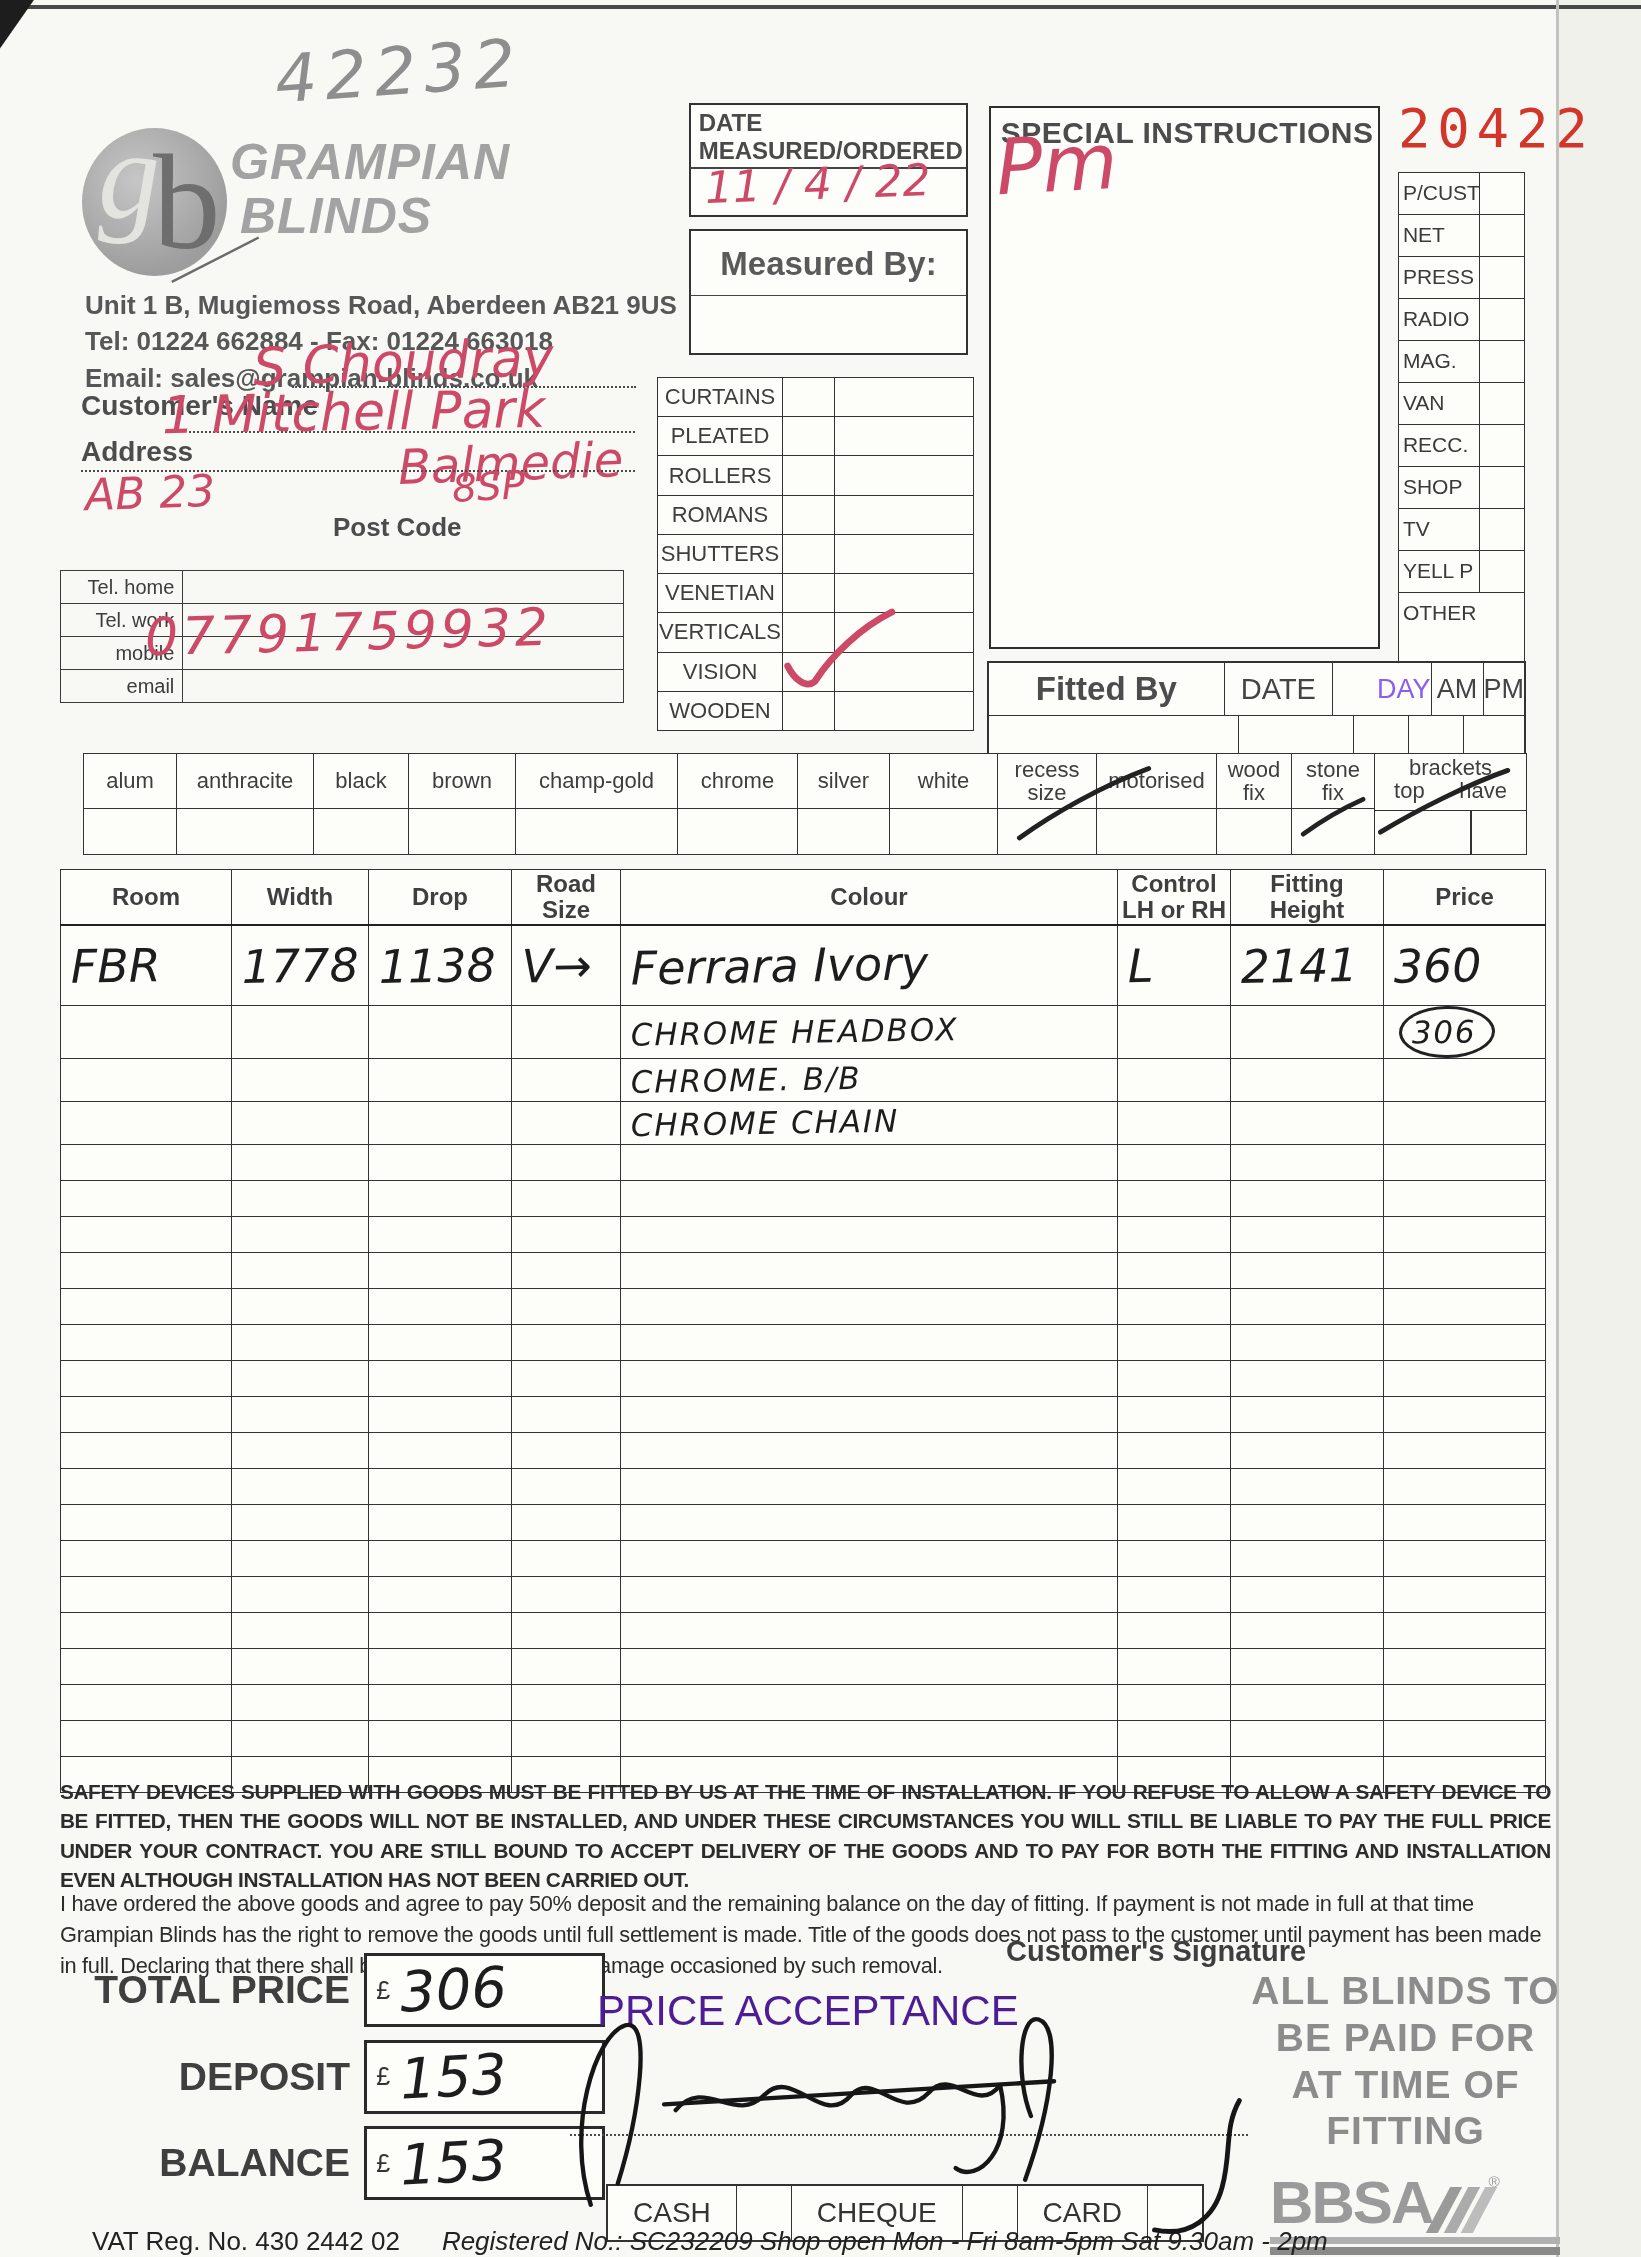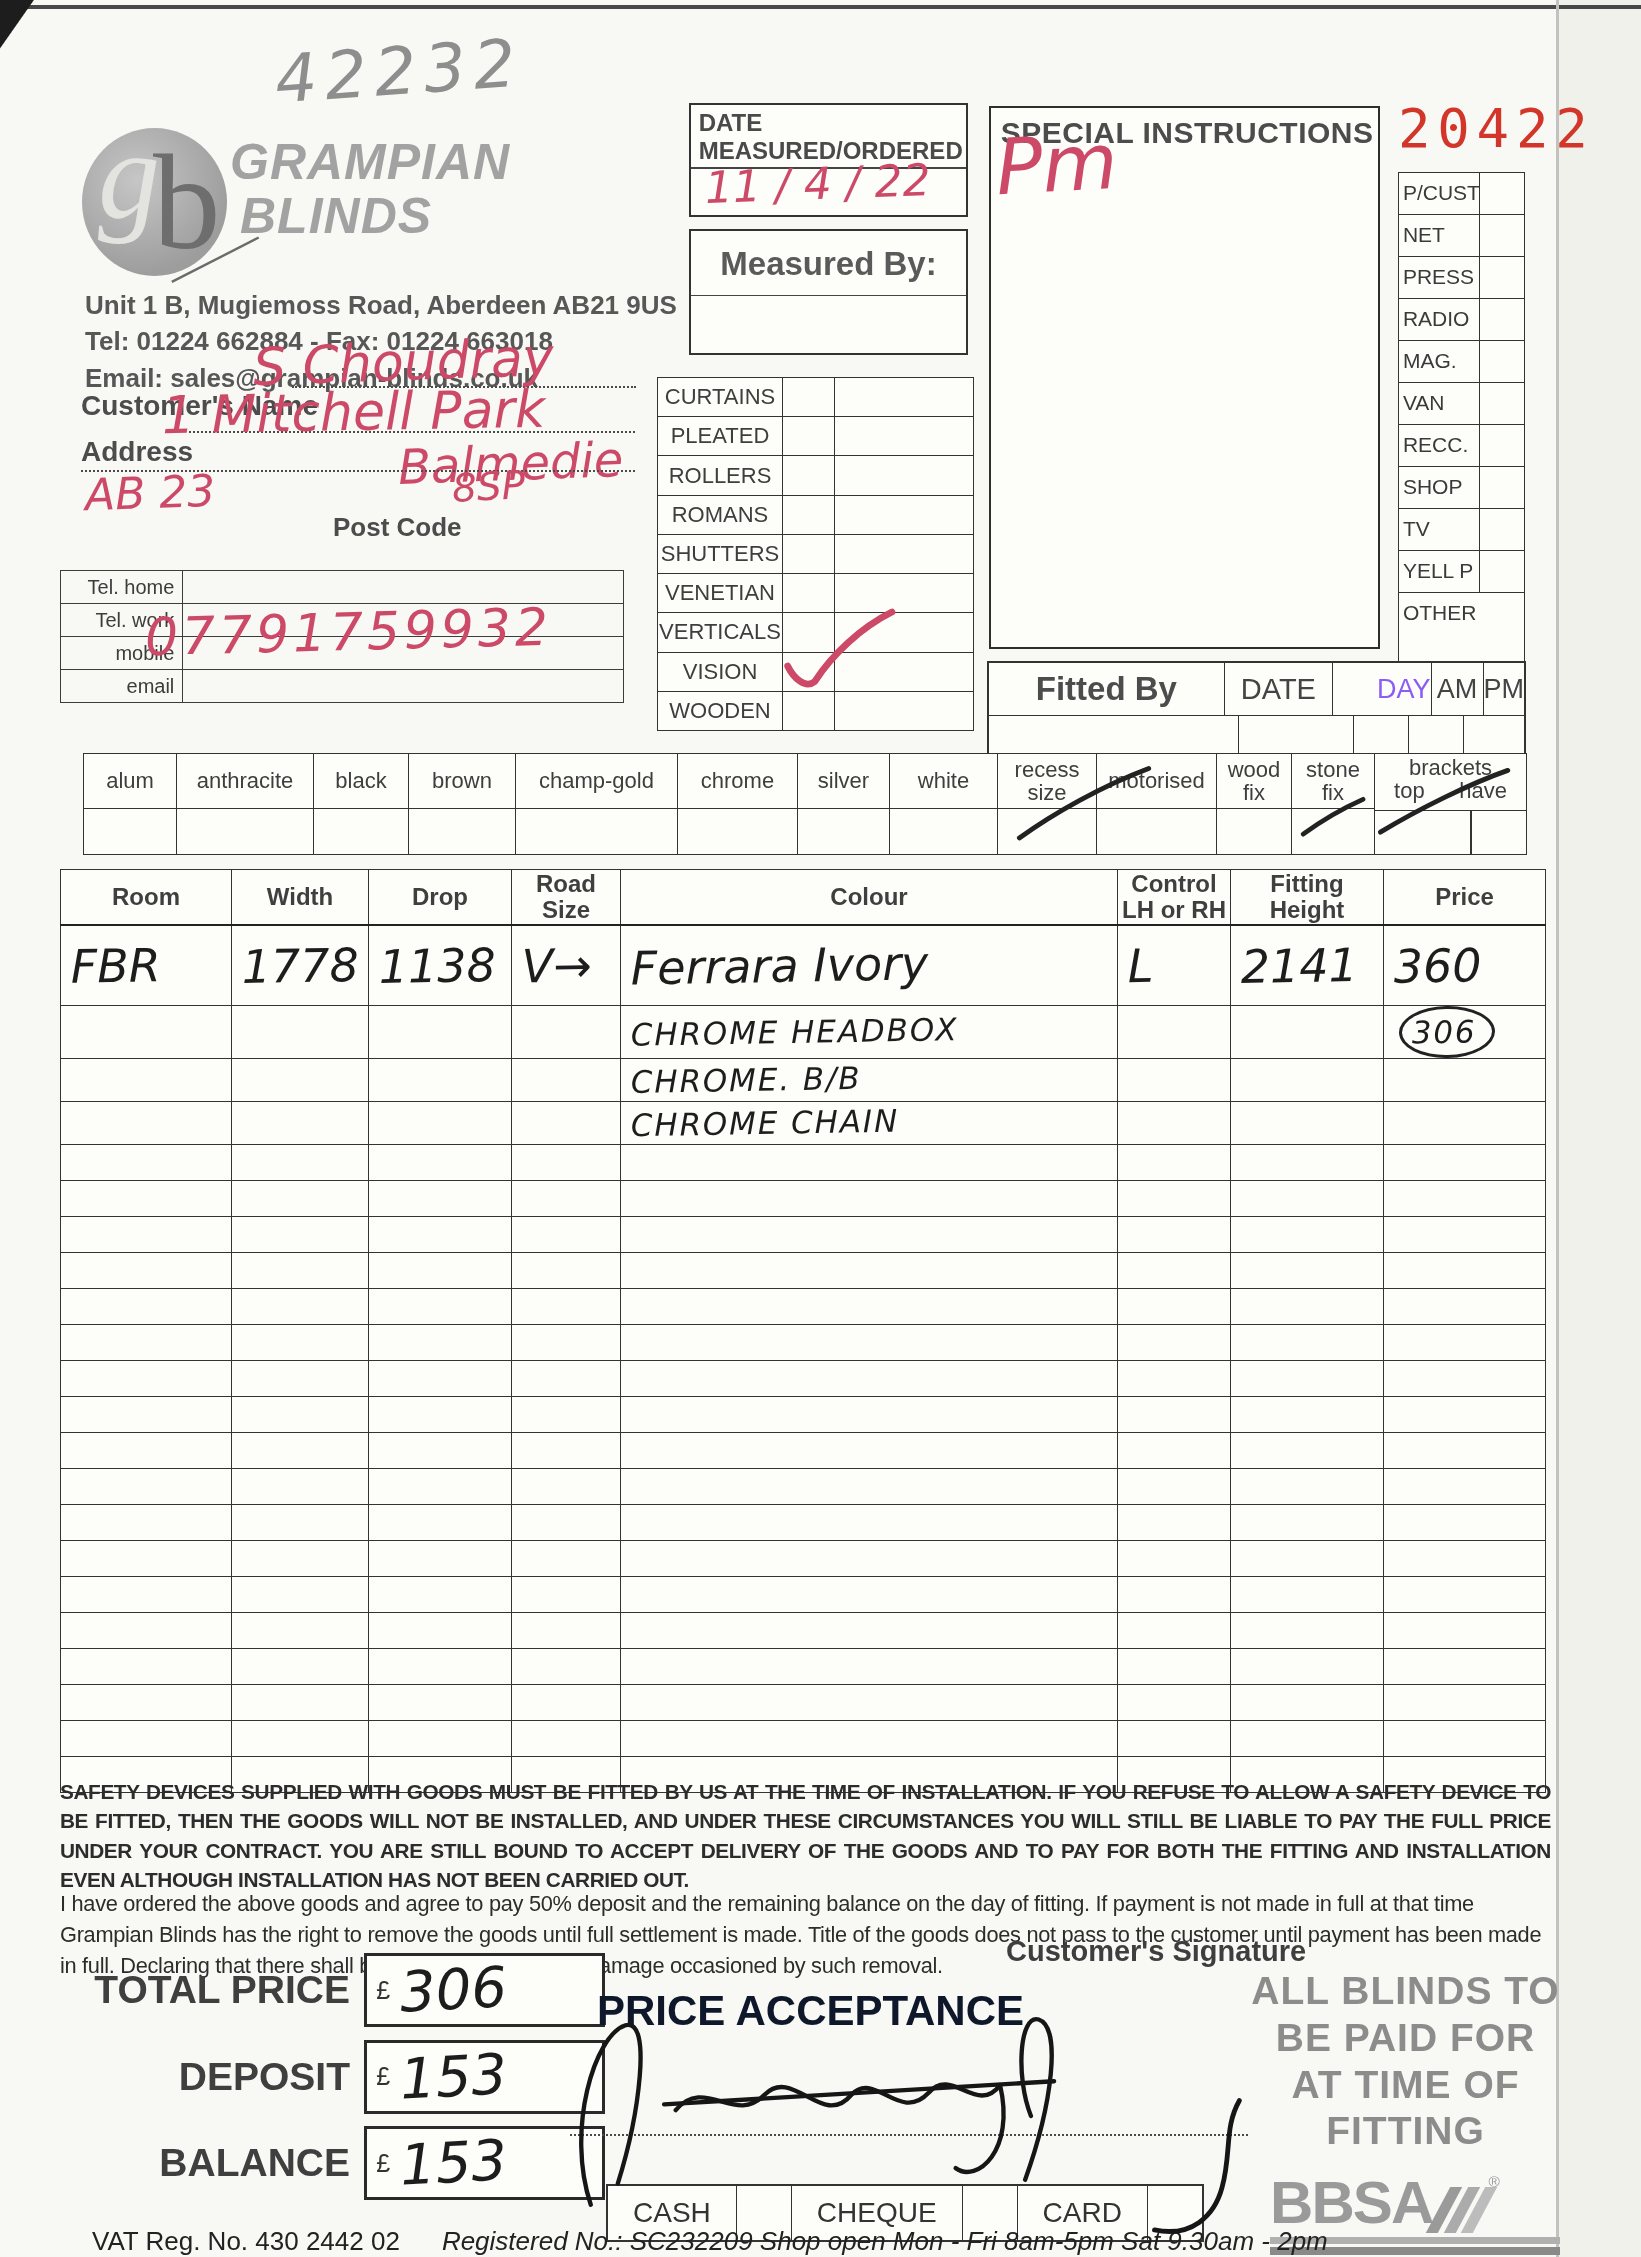--- a/index.html
+++ b/index.html
@@ -127,21 +127,21 @@
   .terms2{position:absolute;left:60px;top:1889px;width:1506px;font-size:22px;color:#2c2c2c;
           text-align:left;line-height:1.4;letter-spacing:-0.3px;transform:scaleX(.99);transform-origin:left;}
   
   .totals{position:absolute;left:60px;top:1953px;display:flex;flex-direction:column;gap:12.6px;}
   .tot-row{display:flex;align-items:center;height:74px;}
   .tot-label{width:290px;text-align:right;font-size:39px;font-weight:bold;color:#3f3f3f;padding-right:13.5px;}
   .tot-box{width:241px;height:74px;border:3.9px solid #2a2a2a;background:#fdfdfa;display:flex;align-items:center;box-sizing:border-box;}
   .tot-cur{font-size:25px;color:#333;padding:0 9.7px 0 9.7px;}
   .tot-val{font-size:56px;transform:rotate(-3deg);}
   
-  .pa-title{position:absolute;left:597px;top:1987px;font-size:42px;font-weight:bold;color:#0f172a;}
+  .pa-title{position:absolute;left:597px;top:1987px;font-size:42px;font-weight:normal;color:#4c1d95;}
   .pa-sub{position:absolute;left:1006px;top:1935px;font-size:29px;font-weight:bold;color:#3e3e3e;}
   .dot-sign{left:570px;top:2134px;width:678px;}
   .pay-strip{position:absolute;left:606px;top:2184px;display:flex;height:54px;border:2.9px solid #333;background:#fdfdfa;box-sizing:content-box;}
   .pay-label{border-right:1.9px solid #333;font-size:28px;color:#333;display:flex;align-items:center;padding:0 25px;}
   .pay-blank{width:54px;border-right:1.9px solid #333;}
   .pay-strip > :last-child{border-right:none;}
   
   .notice{position:absolute;left:1251px;top:1968px;width:309px;text-align:center;}
   .notice div{font-size:39px;font-weight:bold;color:#8c8c8c;line-height:1.2;letter-spacing:1px;}
   .bbsa{position:absolute;left:1270px;top:2161px;width:290px;}

